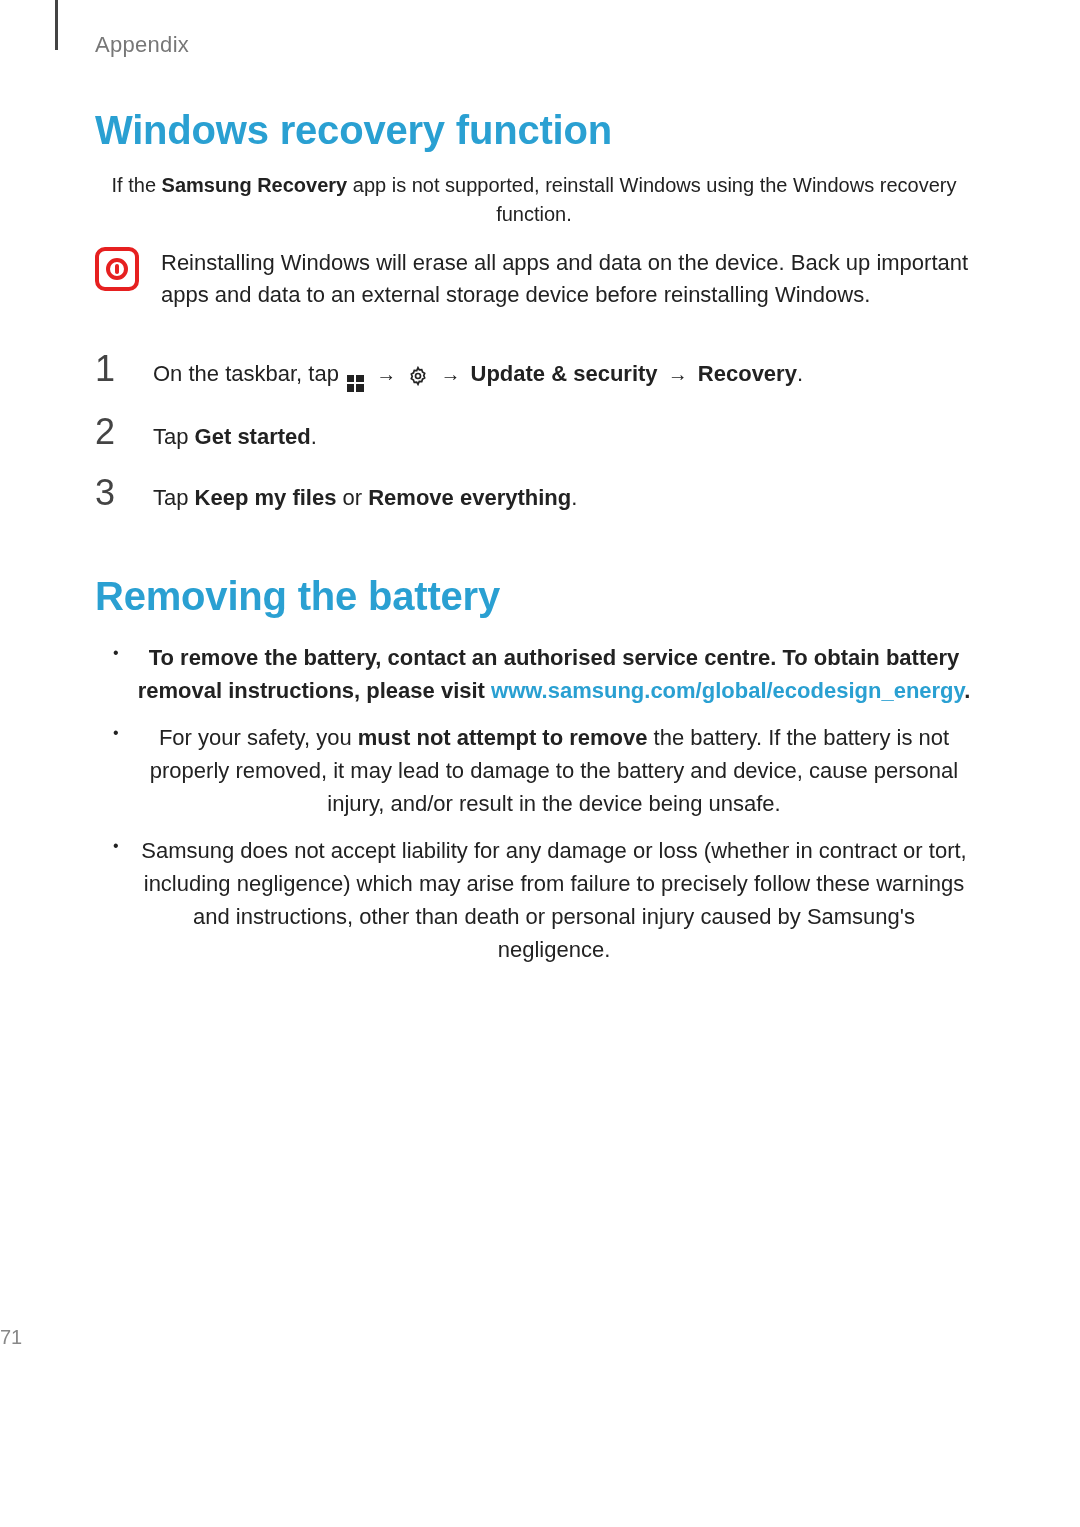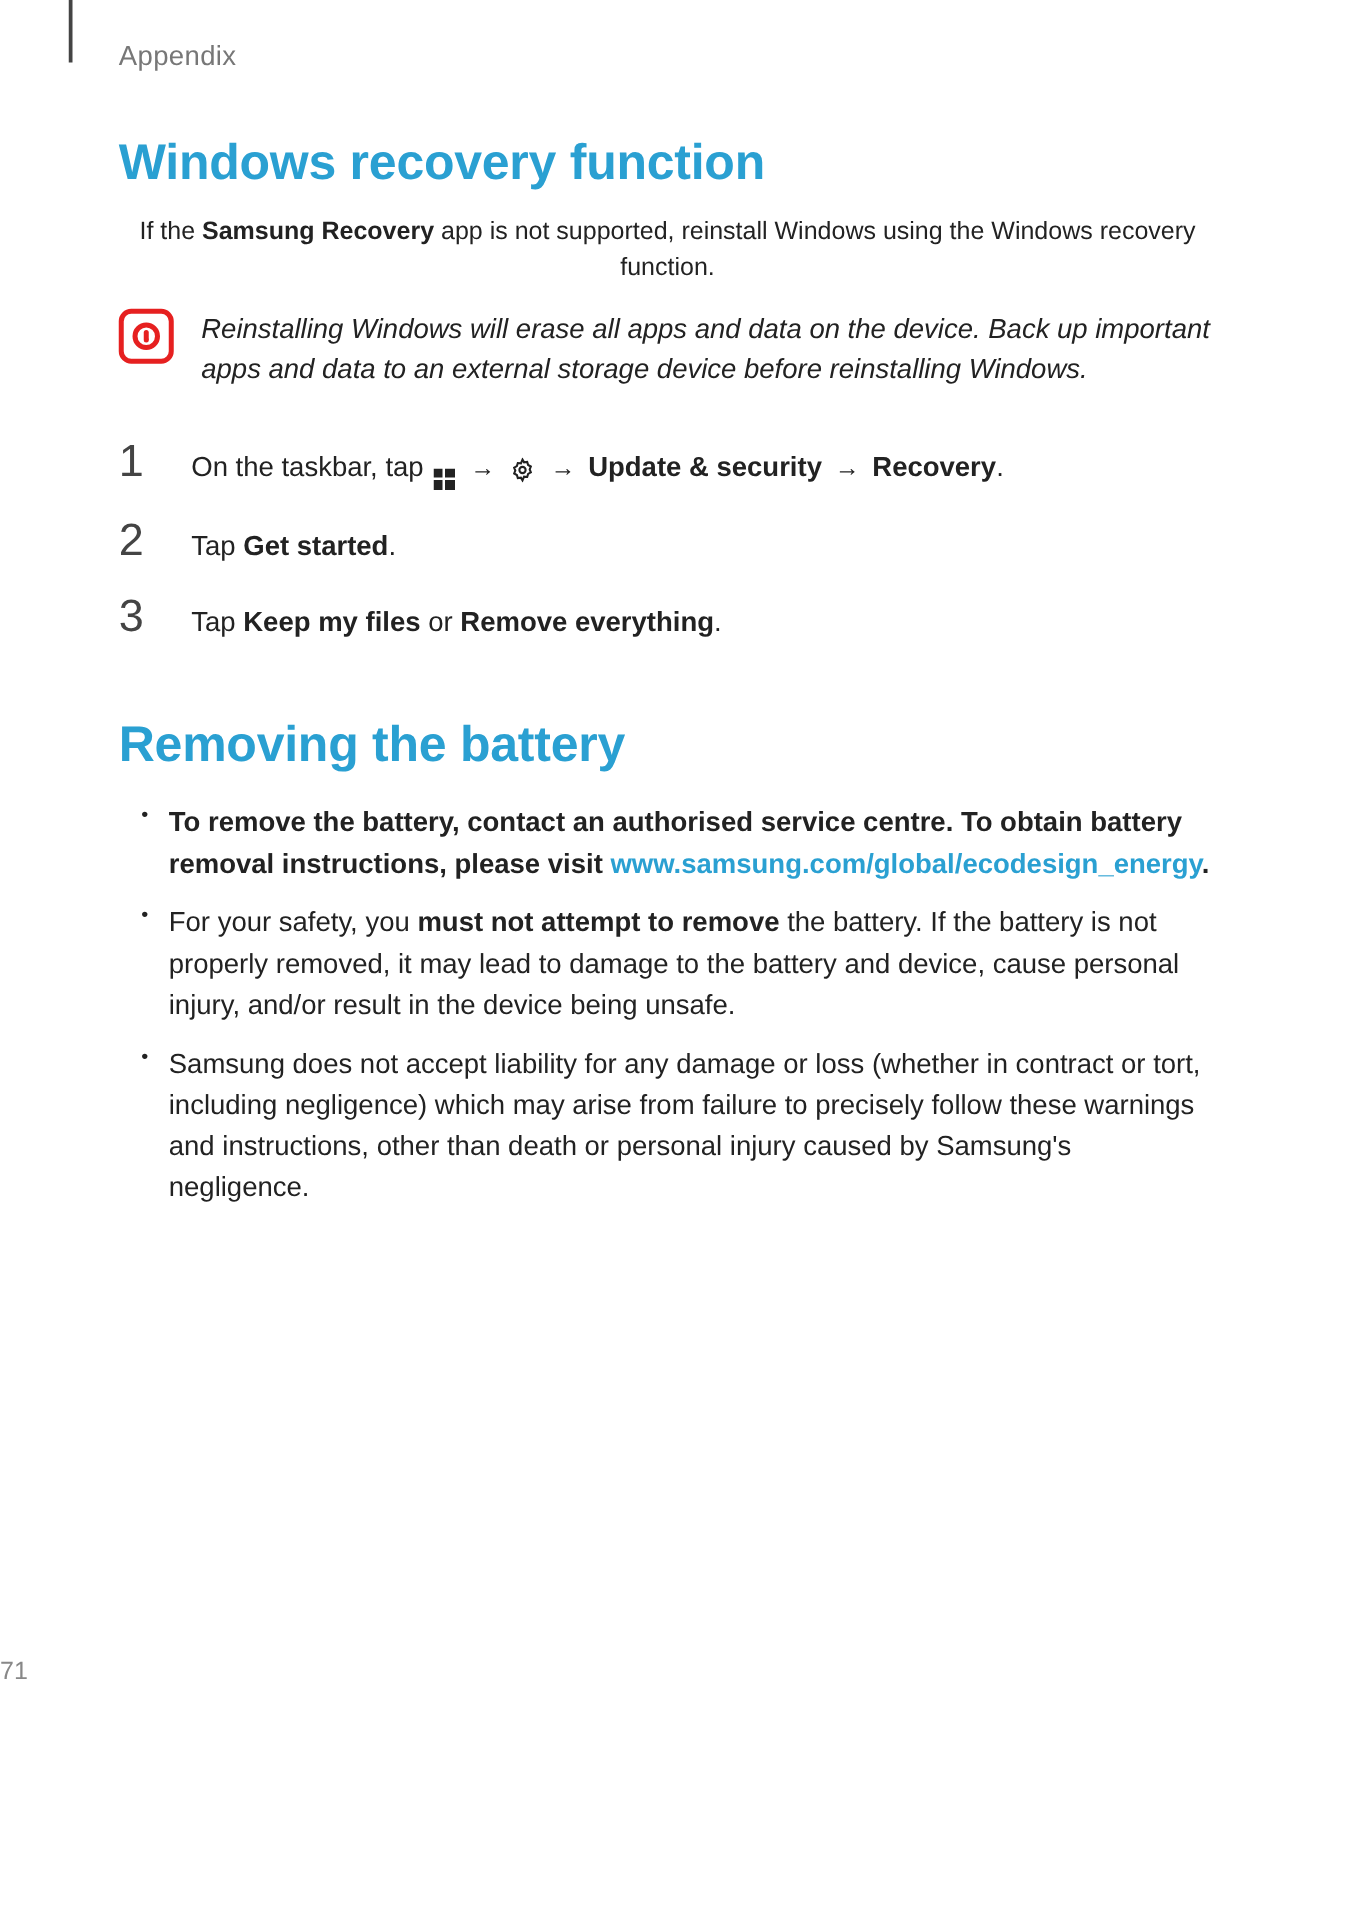--- a/index.html
+++ b/index.html
@@ -14,33 +14,33 @@
   .callout { display: flex; align-items: flex-start; margin-top: 18px; gap: 22px; }
   .callout .icon-box { width: 44px; height: 44px; border: 4px solid; border-radius: 10px; display: flex; align-items: center; justify-content: center; flex-shrink: 0; }
   .callout.warn .icon-box { border-color: #e62020; }
   .callout.warn .glyph { width: 22px; height: 22px; border: 4px solid #e62020; border-radius: 50%; position: relative; }
   .callout.warn .glyph::before { content: ""; position: absolute; top: 2px; left: 50%; transform: translateX(-50%); width: 4px; height: 9px; background: #e62020; border-radius: 2px; }
   .callout.warn .glyph::after { content: ""; position: absolute; bottom: 2px; left: 50%; transform: translateX(-50%); width: 4px; height: 4px; background: #e62020; border-radius: 50%; }
   .callout.note .icon-box { border-color: #79c800; }
   .callout.note .bell { width: 20px; height: 20px; position: relative; }
   .callout.note .bell::before { content: ""; position: absolute; top: 0; left: 2px; width: 16px; height: 14px; background: #79c800; border-radius: 9px 9px 3px 3px; }
   .callout.note .bell::after { content: ""; position: absolute; bottom: -2px; left: 7px; width: 6px; height: 5px; background: #79c800; border-radius: 0 0 5px 5px; }
-  .callout .msg { font-size: 22px; line-height: 1.45; font-style: italic; }
+  .callout .msg { font-size: 22px; line-height: 1.45; }
   .steps { margin-top: 40px; }
   .step { display: flex; align-items: baseline; gap: 18px; margin-bottom: 22px; }
   .step .num { font-size: 36px; font-weight: 400; color: #444; width: 26px; flex-shrink: 0; font-family: "Segoe UI", Arial, sans-serif; line-height: 1; }
   .step .txt { font-size: 22px; line-height: 1.5; margin-left: 14px; }
   .inline-icon { display: inline-block; vertical-align: -2px; margin: 0 2px; }
   .win-icon { width: 17px; height: 17px; display: inline-grid; grid-template-columns: 1fr 1.3fr; grid-template-rows: 1fr 1.3fr; gap: 2px; vertical-align: -1px; }
   .win-icon span { background: #222; }
   .gear-icon svg { width: 20px; height: 20px; vertical-align: -3px; }
   .arrow { margin: 0 4px; font-size: 20px; }
   .section2 { margin-top: 60px; }
   .bullets { margin-top: 22px; padding-left: 22px; }
-  .bullets li { list-style: none; position: relative; font-size: 22px; line-height: 1.5; margin-bottom: 14px; padding-left: 18px; }
+  .bullets li { list-style: none; position: relative; font-size: 22px; line-height: 1.5; margin-bottom: 14px; padding-left: 18px; text-align: center; }
   .bullets li::before { content: "•"; position: absolute; left: -4px; top: 0; font-size: 16px; color: #222; }
   .link { color: #2aa0d2; font-weight: 700; }
   .underline { font-weight: 700; }
   .page-number { position: absolute; bottom: 36px; left: 0; right: 0; font-size: 20px; color: #888; }
 </style>
 </head>
 <body>
 
 <div class="page">
   <div class="top-tab-line"></div>

